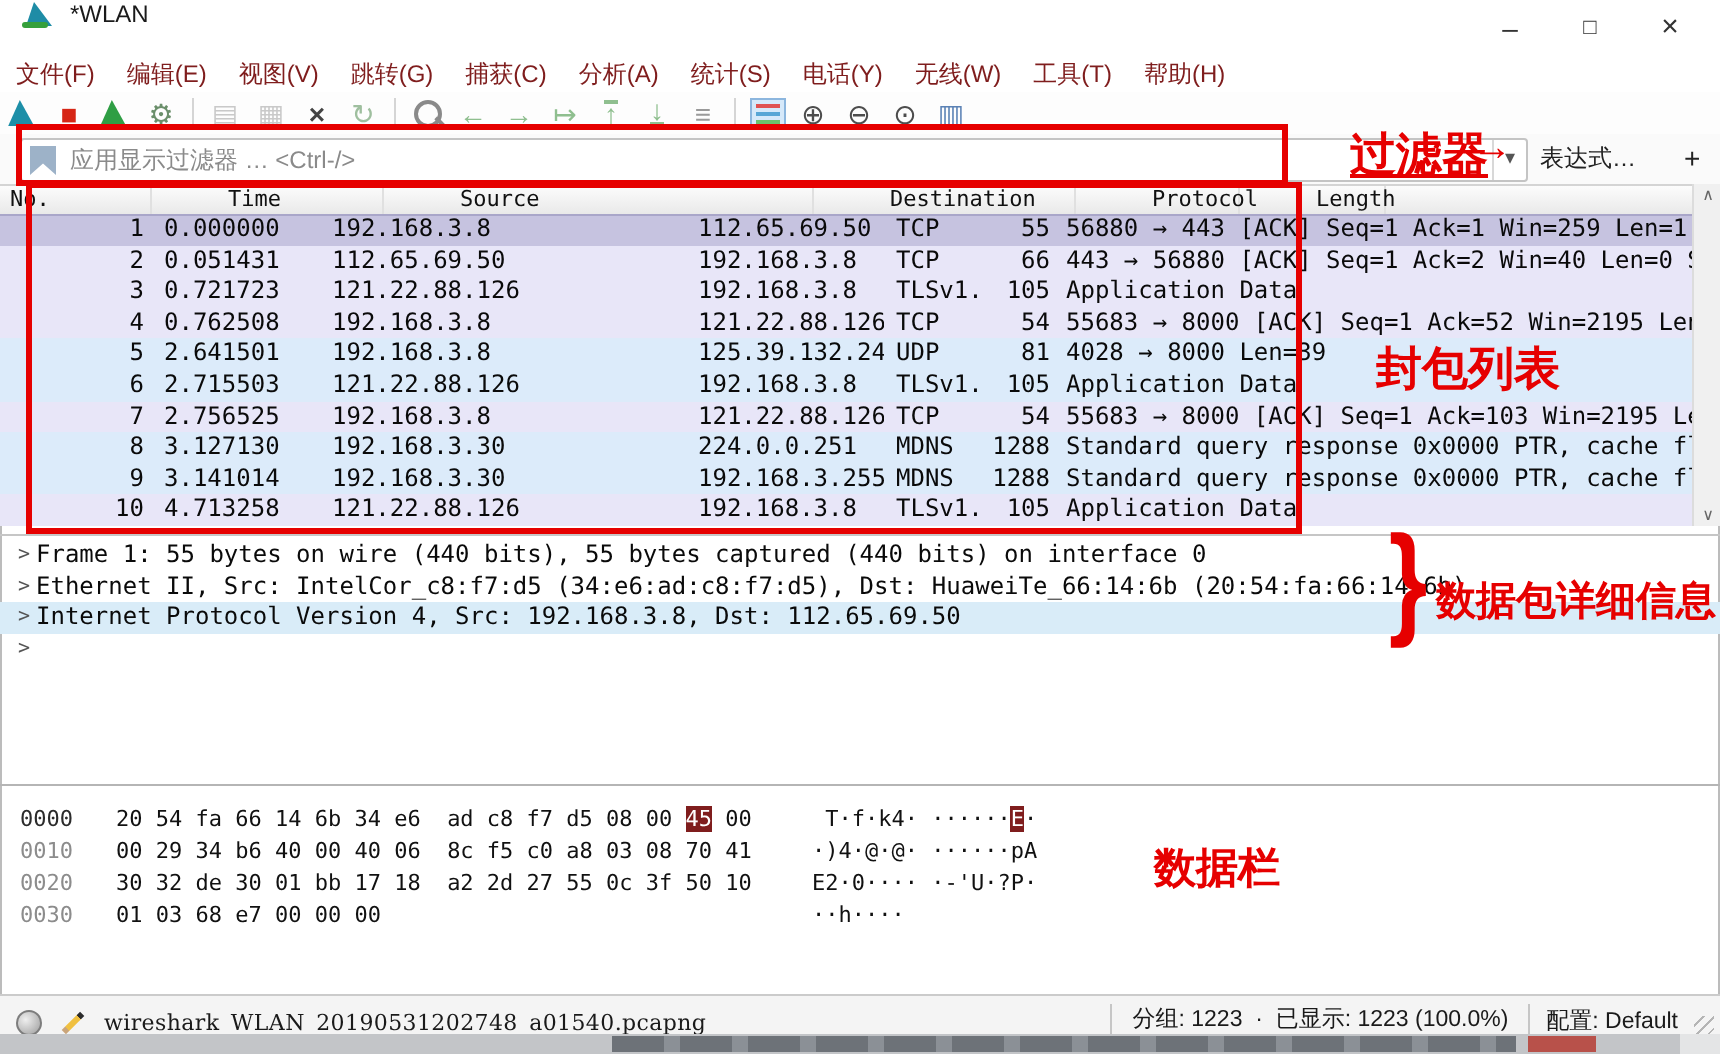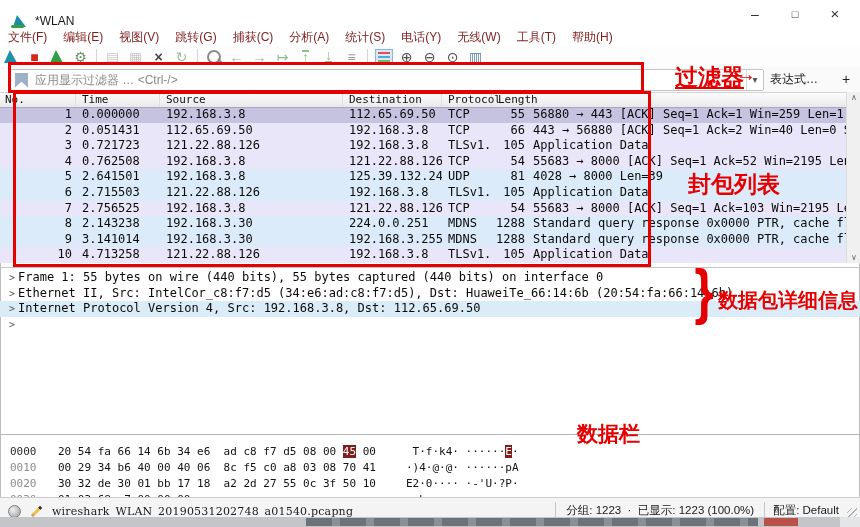--- a/index.html
+++ b/index.html
@@ -1,21 +1,21 @@
 <!DOCTYPE html>
 <html><head>
 <meta charset="utf-8">
 <style>
   html,body{margin:0;padding:0;background:#fff;}
   #root{position:relative;width:860px;height:527px;overflow:hidden;
         font-family:"Liberation Sans",sans-serif;background:#fff;}
   .win{position:absolute;left:0;top:0;width:858px;height:517px;border:1px solid #bcbcbc;border-top:none;background:#fff;}
 
   
-  .titlebar{position:absolute;left:0;top:0;width:860px;height:28px;background:#fff;display:flex;align-items:flex-end;}
+  .titlebar{position:absolute;left:0;top:0;width:860px;height:28px;background:#fff;display:flex;align-items:flex-start;}
   .ws-logo{position:relative;width:16px;height:14px;margin-left:11px;}
   .ws-logo::before{content:"";position:absolute;left:2px;bottom:1px;width:0;height:0;
       border-left:4px solid transparent;border-right:9px solid transparent;border-bottom:12px solid #1e8ca6;}
   .ws-logo::after{content:"";position:absolute;left:0;bottom:0;width:13px;height:3px;background:#36a03c;border-radius:2px;}
   .title-text{margin-left:8px;font-size:12px;color:#1a1a1a;}
   .wc{width:30px;text-align:center;font-size:13px;color:#333;line-height:28px;cursor:default;}
   .wc.min{font-size:14px;}
   .wc.max{font-size:11px;}
   .wc.cls{font-size:15px;}
   .wcbox{position:absolute;right:10px;top:0;display:flex;gap:10px;}
@@ -41,21 +41,21 @@
   
   .filterbar{position:absolute;left:0;top:67px;width:860px;height:25px;background:#fafafa;}
   .filter-input{position:absolute;left:10px;top:2px;width:752px;height:20px;background:#fff;border:1px solid #c4c4c4;border-radius:2px;display:flex;align-items:center;}
   .bookmark{width:13px;height:15px;margin-left:4px;background:#9db2c8;clip-path:polygon(0 0,100% 0,100% 100%,50% 62%,0 100%);}
   .filter-ph{margin-left:7px;font-size:12px;color:#8a8a8a;white-space:pre;}
   .combo-arrow{margin-left:auto;width:16px;text-align:center;color:#555;font-size:10px;border-left:1px solid #d8d8d8;align-self:stretch;line-height:20px;}
   .expr-btn{position:absolute;left:770px;top:2px;height:20px;line-height:20px;font-size:12px;color:#222;}
   .plus-btn{position:absolute;left:842px;top:2px;height:20px;line-height:20px;font-size:14px;color:#222;}
 
   
-  .mono{font-family:"DejaVu Sans Mono","Liberation Mono",monospace;}
+  .mono{font-family:"DejaVu Sans Mono","Liberation Mono",monospace;gap:32px;}
   .pkt-header{position:absolute;left:0;top:92px;width:846px;height:14px;
       background:linear-gradient(#fcfcfc,#e9e9e9);border-top:1px solid #d4d4d4;border-bottom:1px solid #c2c2c2;
       display:grid;grid-template-columns:76px 84px 183px 99px 50px 41px auto;
       font-size:11px;color:#111;line-height:13px;overflow:hidden;}
   .pkt-header span{padding-left:6px;white-space:pre;border-right:1px solid #e0e0e0;}
   .pkt-header span:first-child{padding-left:5px;}
   .pkt-list{position:absolute;left:0;top:107px;width:846px;height:156px;overflow:hidden;}
   .prow{display:grid;grid-template-columns:76px 84px 183px 99px 50px 41px auto;height:15.6px;line-height:15.6px;font-size:12px;color:#0a0a0a;white-space:pre;overflow:hidden;}
   .prow span{overflow:hidden;}
   .prow .c-no{text-align:right;padding-right:4px;}
@@ -68,21 +68,21 @@
   .vscroll .up{position:absolute;top:1px;left:0;width:14px;text-align:center;font-size:8px;color:#666;}
   .vscroll .dn{position:absolute;bottom:1px;left:0;width:14px;text-align:center;font-size:8px;color:#666;}
 
   
   .details{position:absolute;left:0;top:267px;width:860px;height:66px;border-top:1px solid #c6c6c6;padding-top:2px;}
   .drow{display:flex;height:15.5px;line-height:15.5px;font-size:12px;color:#0a0a0a;white-space:pre;}
   .drow .tw{width:12px;margin-left:6px;color:#555;font-size:10px;text-align:center;}
   .drow.hl{background:#d9ecf8;}
 
   
-  .hexpane{position:absolute;left:0;top:392px;width:860px;height:80px;border-top:1px solid #b5b5b5;padding-top:9px;margin-top:42px;}
+  .hexpane{position:absolute;left:0;top:392px;width:860px;height:80px;border-top:1px solid #b5b5b5;padding-top:9px;}
   .hrow{display:flex;height:16px;line-height:16px;font-size:11px;color:#111;white-space:pre;}
   .hoff{width:36px;margin-left:10px;color:#8c8c8c;}
   .hoff.cur{color:#2b2b2b;}
   .hhex{width:322px;margin-left:12px;}
   .hascii{margin-left:26px;}
   .hlbyte{background:#7f1d1d;color:#fff;}
 
   
   .statusbar{position:absolute;left:0;top:497px;width:860px;height:20px;background:#f4f4f4;border-top:1px solid #cbcbcb;display:flex;align-items:flex-end;font-size:11.5px;color:#1a1a1a;}
   .expert-circle{width:11px;height:11px;border-radius:50%;background:radial-gradient(circle at 35% 35%,#efefef,#9c9c9c);border:1px solid #7d7d7d;margin-left:8px;}
@@ -202,21 +202,21 @@
       <span>Length</span>
     </div>
   <div class="pkt-list mono" id="pkt-list">
       <div class="prow tone-selected"><span class="c-no">1</span><span class="pl">0.000000</span><span class="pl">192.168.3.8</span><span class="pl">112.65.69.50</span><span class="pl">TCP</span><span class="c-len">55</span><span>56880 → 443 [ACK] Seq=1 Ack=1 Win=259 Len=1 […</span></div>
       <div class="prow tone-lavender"><span class="c-no">2</span><span class="pl">0.051431</span><span class="pl">112.65.69.50</span><span class="pl">192.168.3.8</span><span class="pl">TCP</span><span class="c-len">66</span><span>443 → 56880 [ACK] Seq=1 Ack=2 Win=40 Len=0 SL…</span></div>
       <div class="prow tone-lavender"><span class="c-no">3</span><span class="pl">0.721723</span><span class="pl">121.22.88.126</span><span class="pl">192.168.3.8</span><span class="pl">TLSv1.2</span><span class="c-len">105</span><span>Application Data</span></div>
       <div class="prow tone-lavender"><span class="c-no">4</span><span class="pl">0.762508</span><span class="pl">192.168.3.8</span><span class="pl">121.22.88.126</span><span class="pl">TCP</span><span class="c-len">54</span><span>55683 → 8000 [ACK] Seq=1 Ack=52 Win=2195 Len=0</span></div>
       <div class="prow tone-blue"><span class="c-no">5</span><span class="pl">2.641501</span><span class="pl">192.168.3.8</span><span class="pl">125.39.132.242</span><span class="pl">UDP</span><span class="c-len">81</span><span>4028 → 8000 Len=39</span></div>
       <div class="prow tone-blue"><span class="c-no">6</span><span class="pl">2.715503</span><span class="pl">121.22.88.126</span><span class="pl">192.168.3.8</span><span class="pl">TLSv1.2</span><span class="c-len">105</span><span>Application Data</span></div>
       <div class="prow tone-lavender"><span class="c-no">7</span><span class="pl">2.756525</span><span class="pl">192.168.3.8</span><span class="pl">121.22.88.126</span><span class="pl">TCP</span><span class="c-len">54</span><span>55683 → 8000 [ACK] Seq=1 Ack=103 Win=2195 Len…</span></div>
-      <div class="prow tone-blue"><span class="c-no">8</span><span class="pl">2.143238</span><span class="pl">192.168.3.30</span><span class="pl">224.0.0.251</span><span class="pl">MDNS</span><span class="c-len">1288</span><span>Standard query response 0x0000 PTR, cache flu…</span></div>
+      <div class="prow tone-blue"><span class="c-no">8</span><span class="pl">3.127130</span><span class="pl">192.168.3.30</span><span class="pl">224.0.0.251</span><span class="pl">MDNS</span><span class="c-len">1288</span><span>Standard query response 0x0000 PTR, cache flu…</span></div>
       <div class="prow tone-blue"><span class="c-no">9</span><span class="pl">3.141014</span><span class="pl">192.168.3.30</span><span class="pl">192.168.3.255</span><span class="pl">MDNS</span><span class="c-len">1288</span><span>Standard query response 0x0000 PTR, cache flu…</span></div>
       <div class="prow tone-lavender"><span class="c-no">10</span><span class="pl">4.713258</span><span class="pl">121.22.88.126</span><span class="pl">192.168.3.8</span><span class="pl">TLSv1.2</span><span class="c-len">105</span><span>Application Data</span></div>
     </div>
   <div class="vscroll">
     <span class="up">∧</span>
     <span class="dn">∨</span>
   </div>
 
   <div class="details mono" id="details">
       <div class="drow"><span class="tw">&gt;</span><span>Frame 1: 55 bytes on wire (440 bits), 55 bytes captured (440 bits) on interface 0</span></div>

